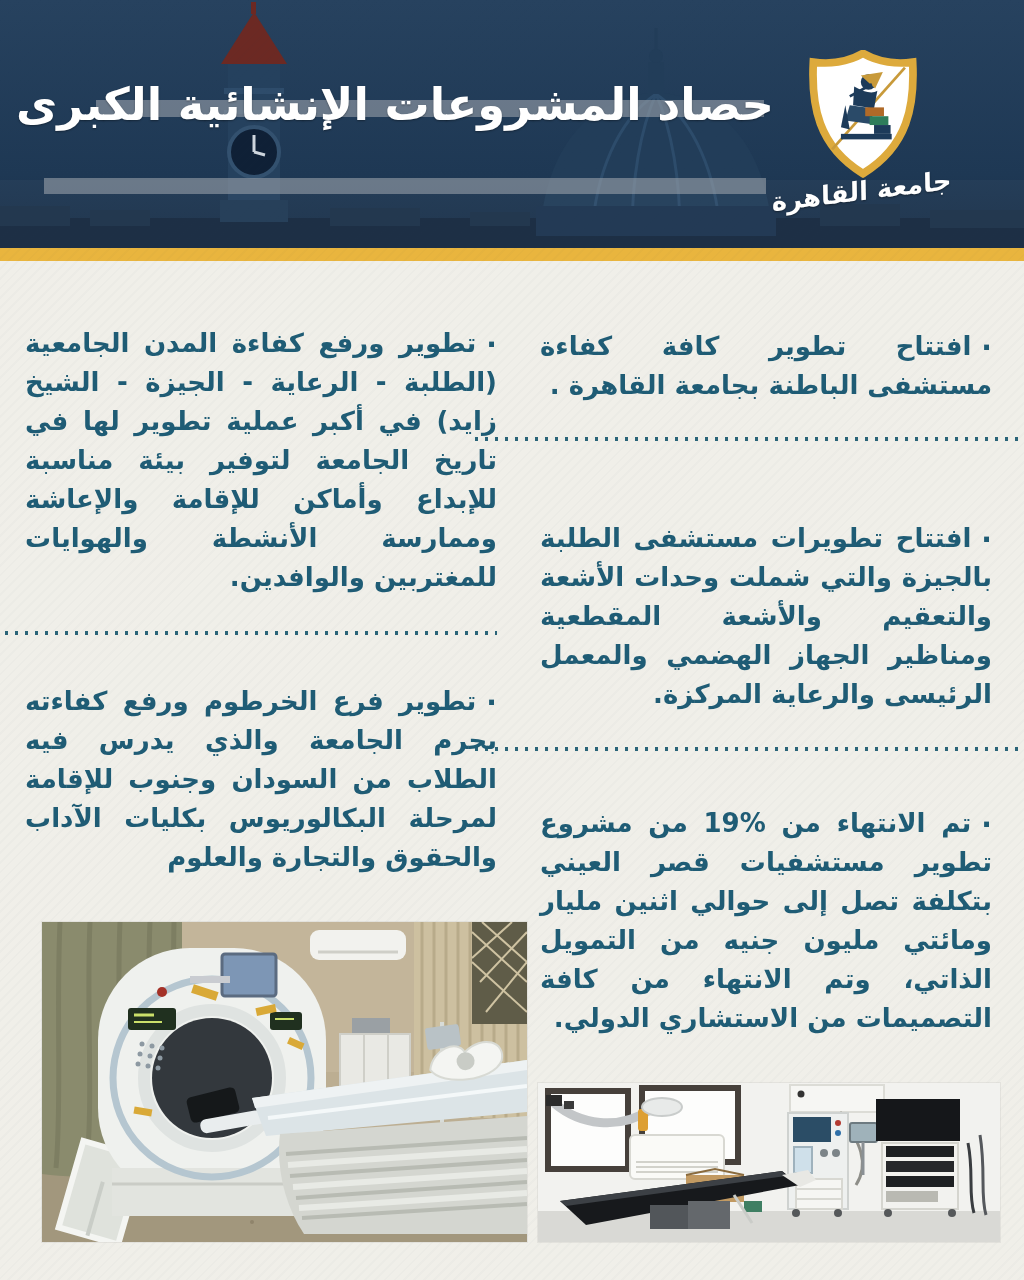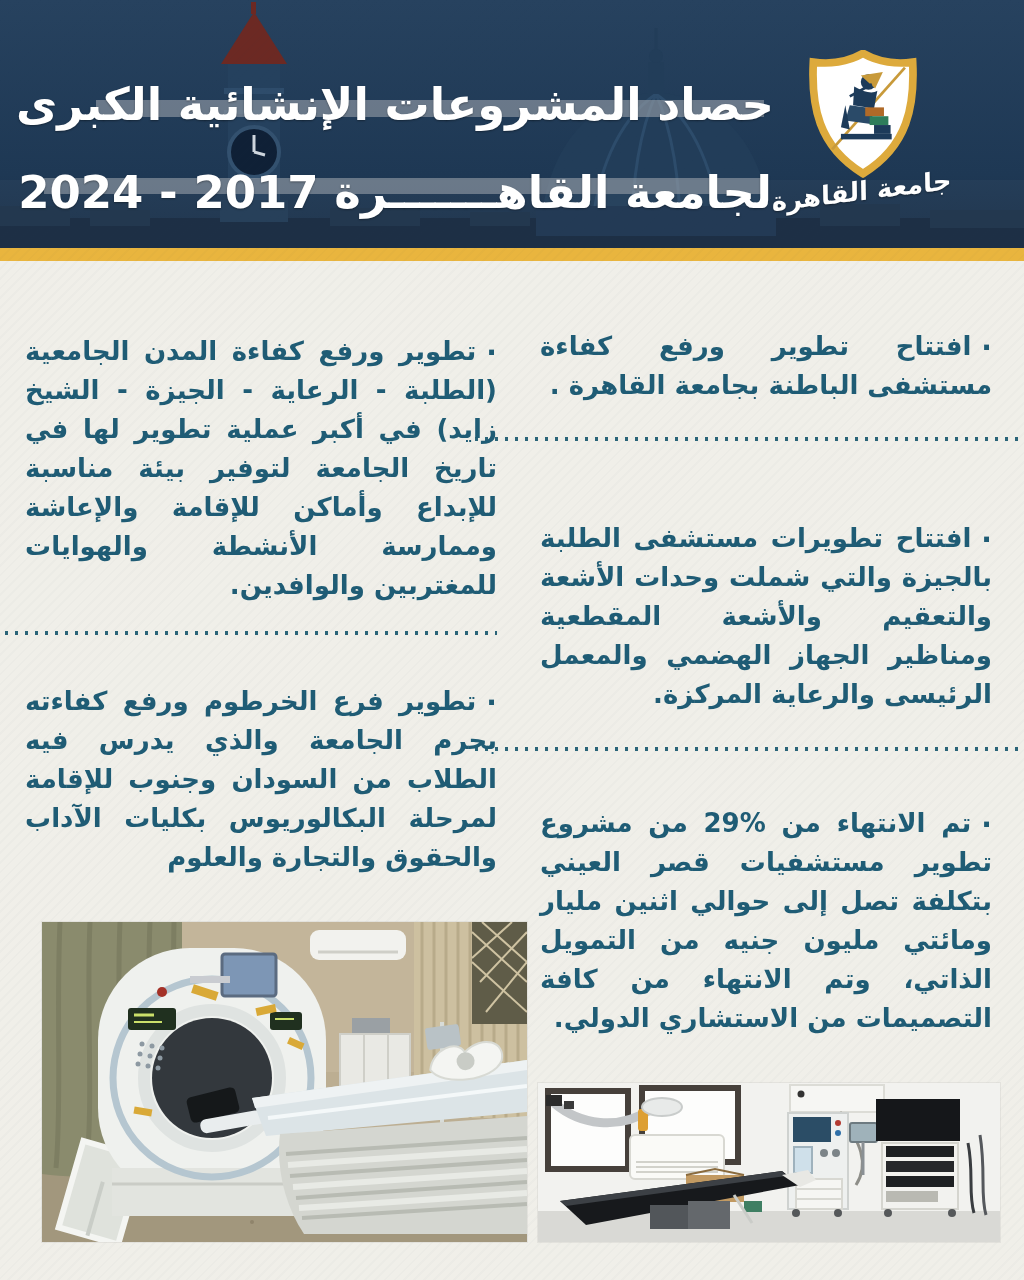--- a/index.html
+++ b/index.html
@@ -36,21 +36,21 @@
     text-shadow:0 1px 2px rgba(0,0,0,0.4);white-space:nowrap;
   }
   
   .bullet-item{
     position:absolute;color:#1f5c75;font-weight:bold;font-size:26px;line-height:39px;
     text-align:justify;text-align-last:right;direction:rtl;z-index:2;
   }
   .b-r1{top:295px;right:32px;width:452px;}
   .b-r2{top:487px;right:32px;width:452px;}
   .b-r3{top:772px;right:32px;width:452px;}
-  .b-l1{top:300px;left:25px;width:472px;}
+  .b-l1{top:292px;left:25px;width:472px;}
   .b-l2{top:650px;left:25px;width:472px;}
   .dot{display:inline-block;vertical-align:5px;margin-inline-end:10px;font-size:28px;}
   .dotline{
     position:absolute;height:4px;z-index:1;
     background:repeating-linear-gradient(to right,#2a6478 0 3px,transparent 3px 10px);
   }
   .sep-r1{top:437px;left:475px;width:549px;}
   .sep-r2{top:747px;left:475px;width:549px;}
   .sep-l1{top:631px;left:5px;width:492px;}
   
@@ -108,21 +108,20 @@
       </g>
 
       <rect y="180" width="1024" height="68" fill="rgba(255,255,255,0.03)"></rect>
     </svg>
 
     <div class="stripe stripe1"></div>
     <div class="stripe stripe2"></div>
 
     <div class="title-wrap">
       <div class="title-line title-line1">حصاد المشروعات الإنشائية الكبرى</div>
-      <div class="title-line title-line2">لجامعة القاهـــــــرة 2017 - 2024</div>
     </div>
 
     <div class="logo">
       <svg width="112" height="128" viewBox="0 0 100 116">
         <path d="M50,3 C64,11 81,13 95,11 C97,50 91,87 50,112 C9,87 3,50 5,11 C19,13 36,11 50,3 Z" fill="#ffffff" stroke="#ddaa3c" stroke-width="7"></path>
         <line x1="22" y1="90" x2="88" y2="16" stroke="#c89a3a" stroke-width="2.5"></line>
         <g>
           <circle cx="55" cy="29" r="7" fill="#1d3b5a"></circle>
           <path d="M48,23 L68,20 L61,35 Z" fill="#c89a3a"></path>
           <path d="M42,33 C51,38 58,40 63,37 L60,53 L41,50 Z" fill="#1d3b5a"></path>
@@ -135,33 +134,33 @@
           <path d="M34,50 L30,70 L38,72 Z" fill="#1d3b5a"></path>
         </g>
       </svg>
     </div>
     <div class="logo-caption">جامعة القاهرة</div>
   </div>
 
   <div class="accent-bar"></div>
 
   <p class="bullet-item b-r1">
-    <span class="dot">.</span><span>افتتاح تطوير ورفع كفاءة مستشفى الباطنة بجامعة القاهرة .</span>
+    <span class="dot">.</span><span>افتتاح تطوير كافة كفاءة مستشفى الباطنة بجامعة القاهرة .</span>
   </p>
 
   <div class="dotline sep-r1"></div>
 
   <p class="bullet-item b-r2">
     <span class="dot">.</span><span>افتتاح تطويرات مستشفى الطلبة بالجيزة والتي شملت وحدات الأشعة والتعقيم والأشعة المقطعية ومناظير الجهاز الهضمي والمعمل الرئيسى والرعاية المركزة.</span>
   </p>
 
   <div class="dotline sep-r2"></div>
 
   <p class="bullet-item b-r3">
-    <span class="dot">.</span><span>تم الانتهاء من %29 من مشروع تطوير مستشفيات قصر العيني بتكلفة تصل إلى حوالي اثنين مليار ومائتي مليون جنيه من التمويل الذاتي، وتم الانتهاء من كافة التصميمات من الاستشاري الدولي.</span>
+    <span class="dot">.</span><span>تم الانتهاء من %19 من مشروع تطوير مستشفيات قصر العيني بتكلفة تصل إلى حوالي اثنين مليار ومائتي مليون جنيه من التمويل الذاتي، وتم الانتهاء من كافة التصميمات من الاستشاري الدولي.</span>
   </p>
 
   <p class="bullet-item b-l1">
     <span class="dot">.</span><span>تطوير ورفع كفاءة المدن الجامعية (الطلبة - الرعاية - الجيزة - الشيخ زايد) في أكبر عملية تطوير لها في تاريخ الجامعة لتوفير بيئة مناسبة للإبداع وأماكن للإقامة والإعاشة وممارسة الأنشطة والهوايات للمغتربين والوافدين.</span>
   </p>
 
   <div class="dotline sep-l1"></div>
 
   <p class="bullet-item b-l2">
     <span class="dot">.</span><span>تطوير فرع الخرطوم ورفع كفاءته بحرم الجامعة والذي يدرس فيه الطلاب من السودان وجنوب للإقامة لمرحلة البكالوريوس بكليات الآداب والحقوق والتجارة والعلوم</span>

